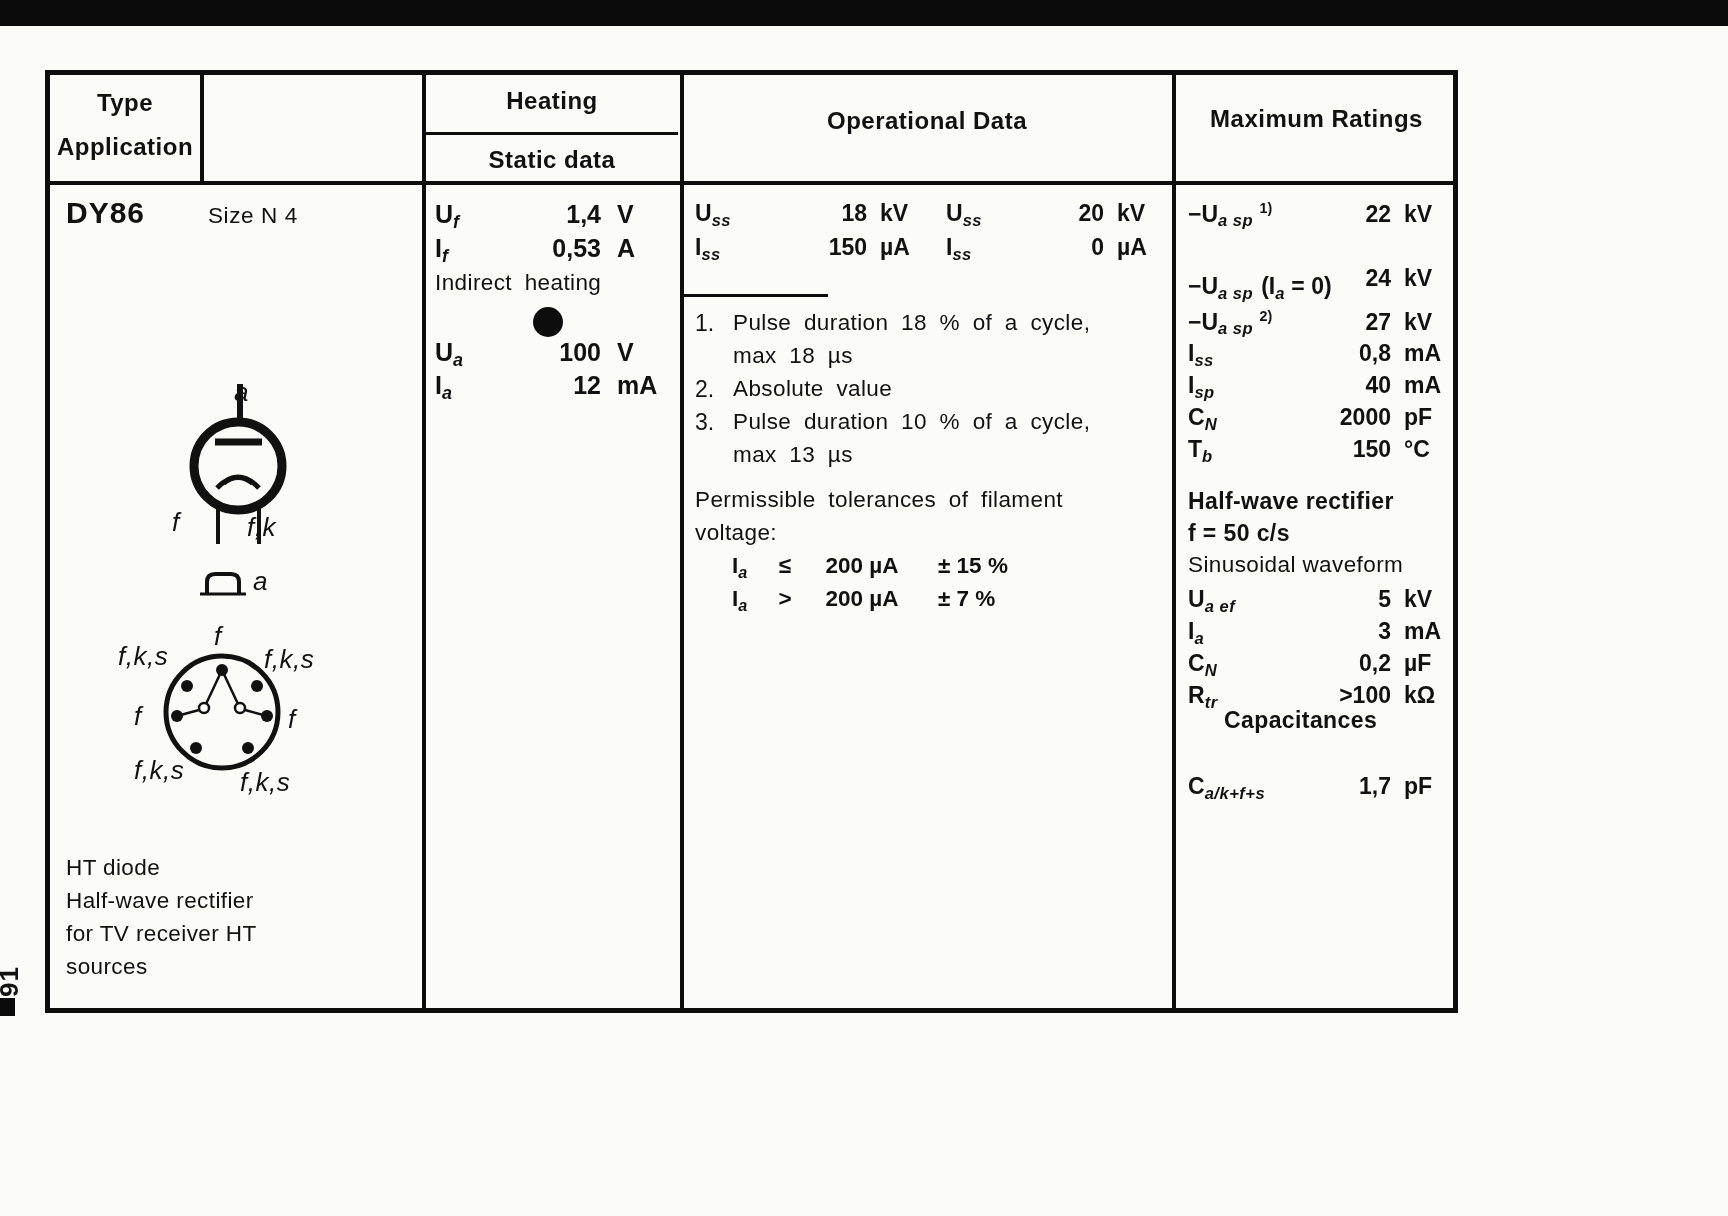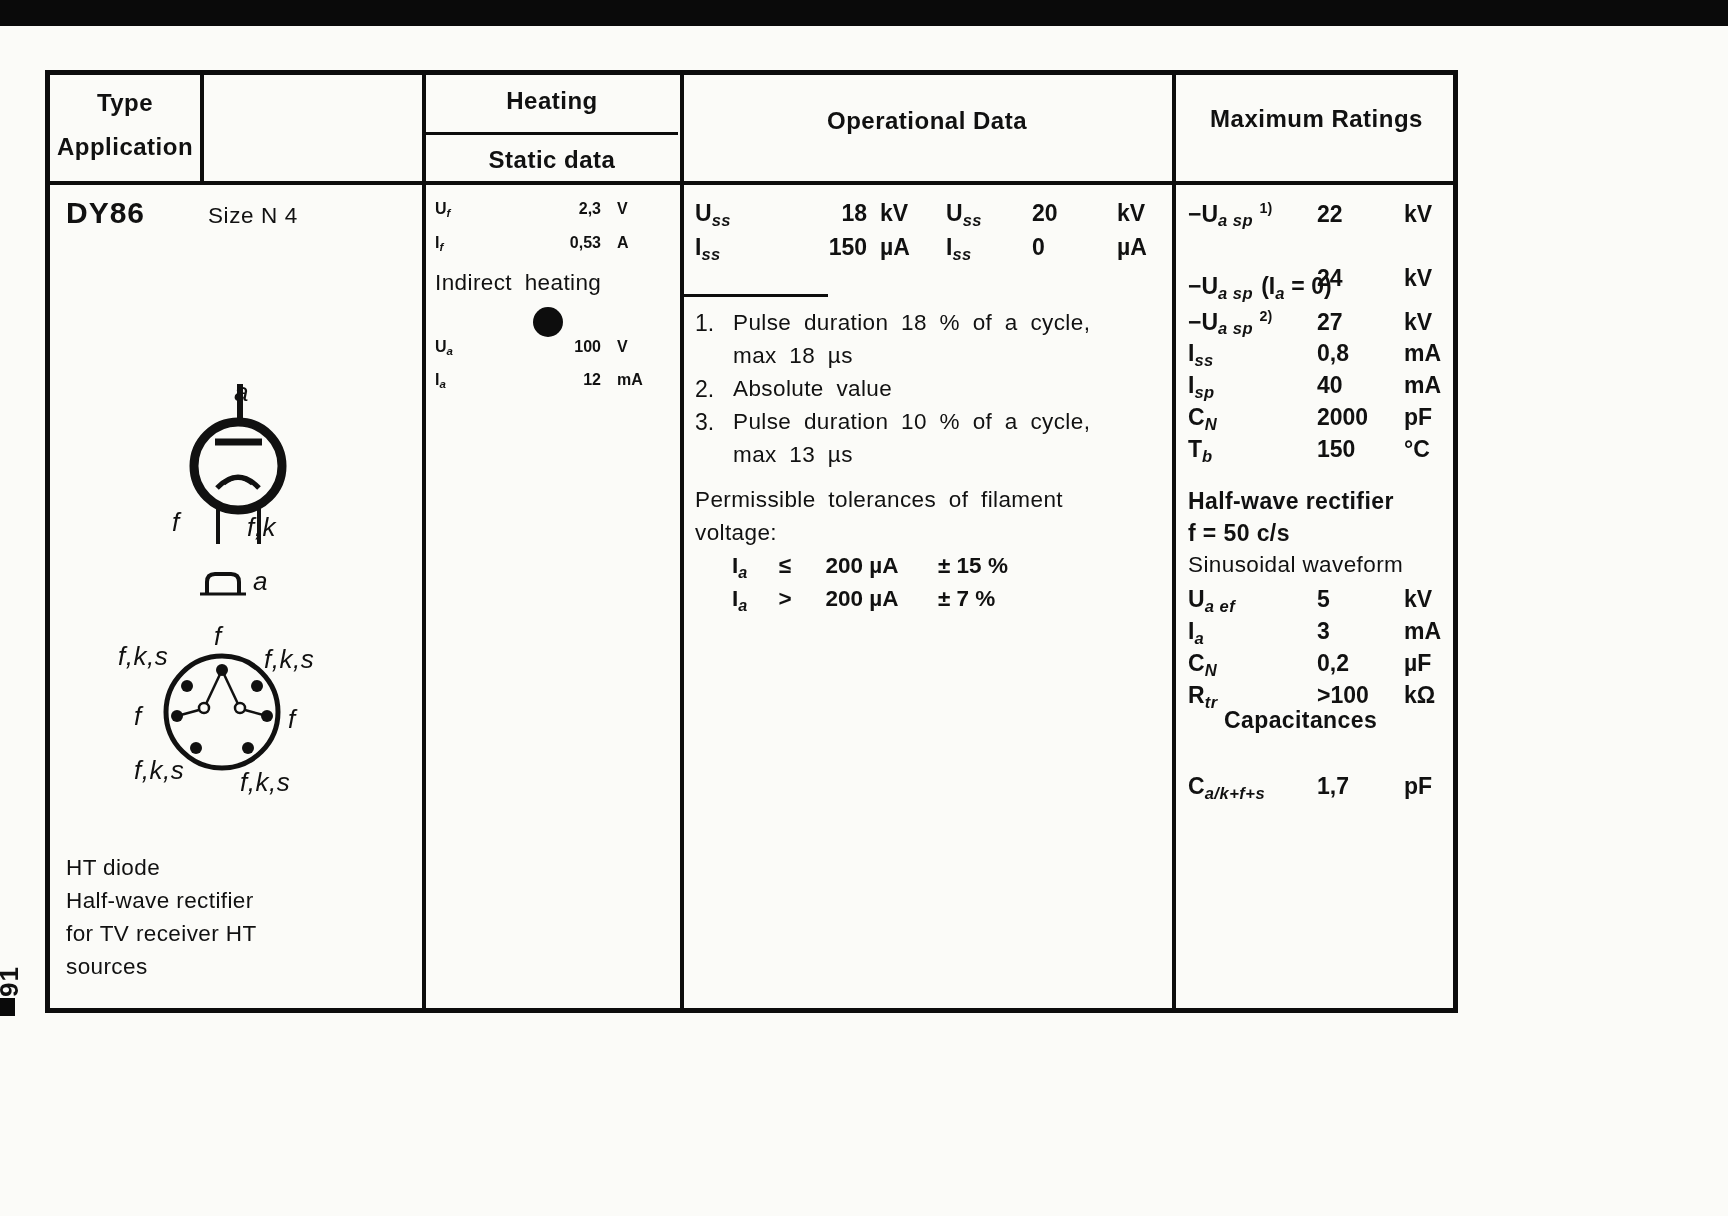--- a/index.html
+++ b/index.html
@@ -40,46 +40,46 @@
   .hdr-max  { position:absolute; left:1124px; top:0; width:285px; }
   .mt14 { margin-top:14px; }
   .mt16 { margin-top:16px; }
   .gap-heat1 { margin-top:12px; }
   .gap-heat2 { margin-top:31px; }
   .sentence { font-size:22.5px; font-weight:400; letter-spacing:0.4px; word-spacing:6px; }
 
   sub { font-size:0.72em; font-style:italic; vertical-align:baseline; position:relative; top:0.28em; letter-spacing:0.5px; }
   sup { font-size:0.62em; vertical-align:super; font-style:normal; }
 
-  .prow { position:absolute; display:flex; align-items:center; width:228px; font-size:16px; font-weight:700; }
+  .prow { position:absolute; display:flex; align-items:center; width:228px; font-size:25px; font-weight:700; }
   .prow .sym { width:72px; }
   .prow .val { flex:1; text-align:right; }
   .prow .unit { width:46px; margin-left:16px; text-align:left; }
 
   .oprow { position:absolute; left:645px; display:flex; align-items:baseline; width:472px; font-size:23px; font-weight:700; }
   .oprow .sym1 { width:86px; }
   .oprow .val1 { width:86px; text-align:right; }
   .oprow .unit1 { width:48px; margin-left:13px; }
   .oprow .sym2 { width:86px; margin-left:18px; }
-  .oprow .val2 { width:72px; text-align:left; }
+  .oprow .val2 { width:72px; text-align:right; }
   .oprow .unit2 { width:48px; margin-left:13px; }
 
   .note { position:absolute; left:645px; display:flex; font-size:23px; }
   .note .note-num { width:38px; font-weight:400; }
   .note-cont { position:absolute; left:683px; }
 
   .tolrow { position:absolute; left:682px; display:flex; align-items:baseline; font-size:22.5px; font-weight:700; }
   .tolrow .sym { width:34px; }
   .tolrow .rel { width:38px; text-align:center; }
   .tolrow .amt { width:108px; text-align:center; margin-left:4px; }
   .tolrow .tol { margin-left:22px; }
 
   .mr-row { position:absolute; left:1138px; display:flex; align-items:baseline; width:264px; font-size:23px; font-weight:700; }
   .mr-label { flex:1; white-space:nowrap; }
-  .mr-val { width:74px; text-align:left; }
+  .mr-val { width:74px; text-align:right; }
   .mr-unit { width:48px; margin-left:13px; text-align:left; }
   .mr-heading { position:absolute; left:1138px; font-size:23px; font-weight:700; letter-spacing:0.4px; }
   .mr-plain { position:absolute; left:1138px; font-size:22.5px; font-weight:400; letter-spacing:0.4px; }
   .mrgap { margin-left:8px; }
 
   .pin-label { position:absolute; font-size:26px; font-style:italic; font-weight:400; letter-spacing:0.5px; }
   .app-block { position:absolute; left:16px; top:776px; font-size:22.5px; font-weight:400; line-height:33px; letter-spacing:0.4px; }
   .type-name { position:absolute; left:16px; top:121px; font-size:30px; font-weight:700; letter-spacing:1px; }
   .size-label { position:absolute; left:158px; top:128px; font-size:22.5px; font-weight:400; letter-spacing:0.6px; }
   .heat-dot { position:absolute; left:483px; top:232px; width:30px; height:30px; border-radius:50%; background:#0d0d0d; }
@@ -163,21 +163,21 @@
 
   <div class="app-block">
     <div>HT diode</div>
     <div>Half-wave rectifier</div>
     <div>for TV receiver HT</div>
     <div>sources</div>
   </div>
 
   <div class="prow" style="left:385px; top:125px;">
     <span class="sym"><span>U</span><sub>f</sub></span>
-    <span class="val">2,3</span>
+    <span class="val">1,4</span>
     <span class="unit">V</span>
   </div>
   <div class="prow" style="left:385px; top:159px;">
     <span class="sym"><span>I</span><sub>f</sub></span>
     <span class="val">0,53</span>
     <span class="unit">A</span>
   </div>
   <div class="abs sentence" style="left:385px; top:195px;">Indirect heating</div>
   <div class="heat-dot"></div>
   <div class="prow" style="left:385px; top:263px;">

